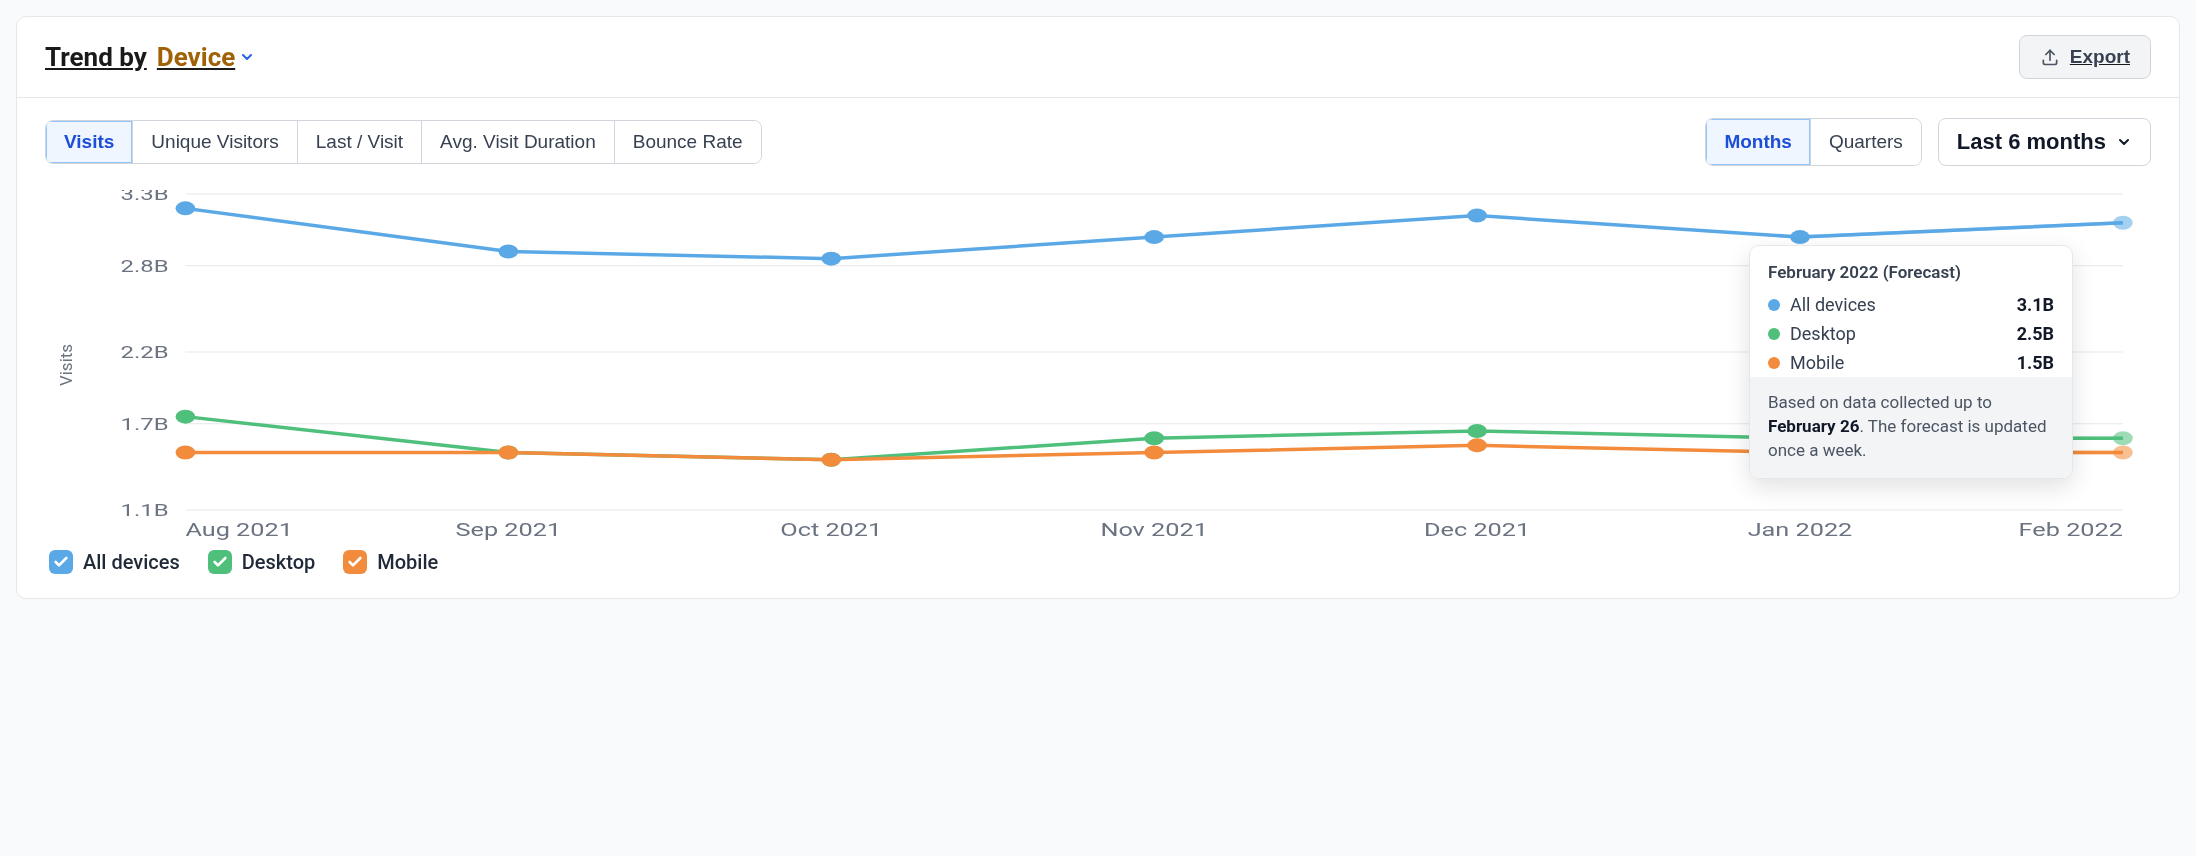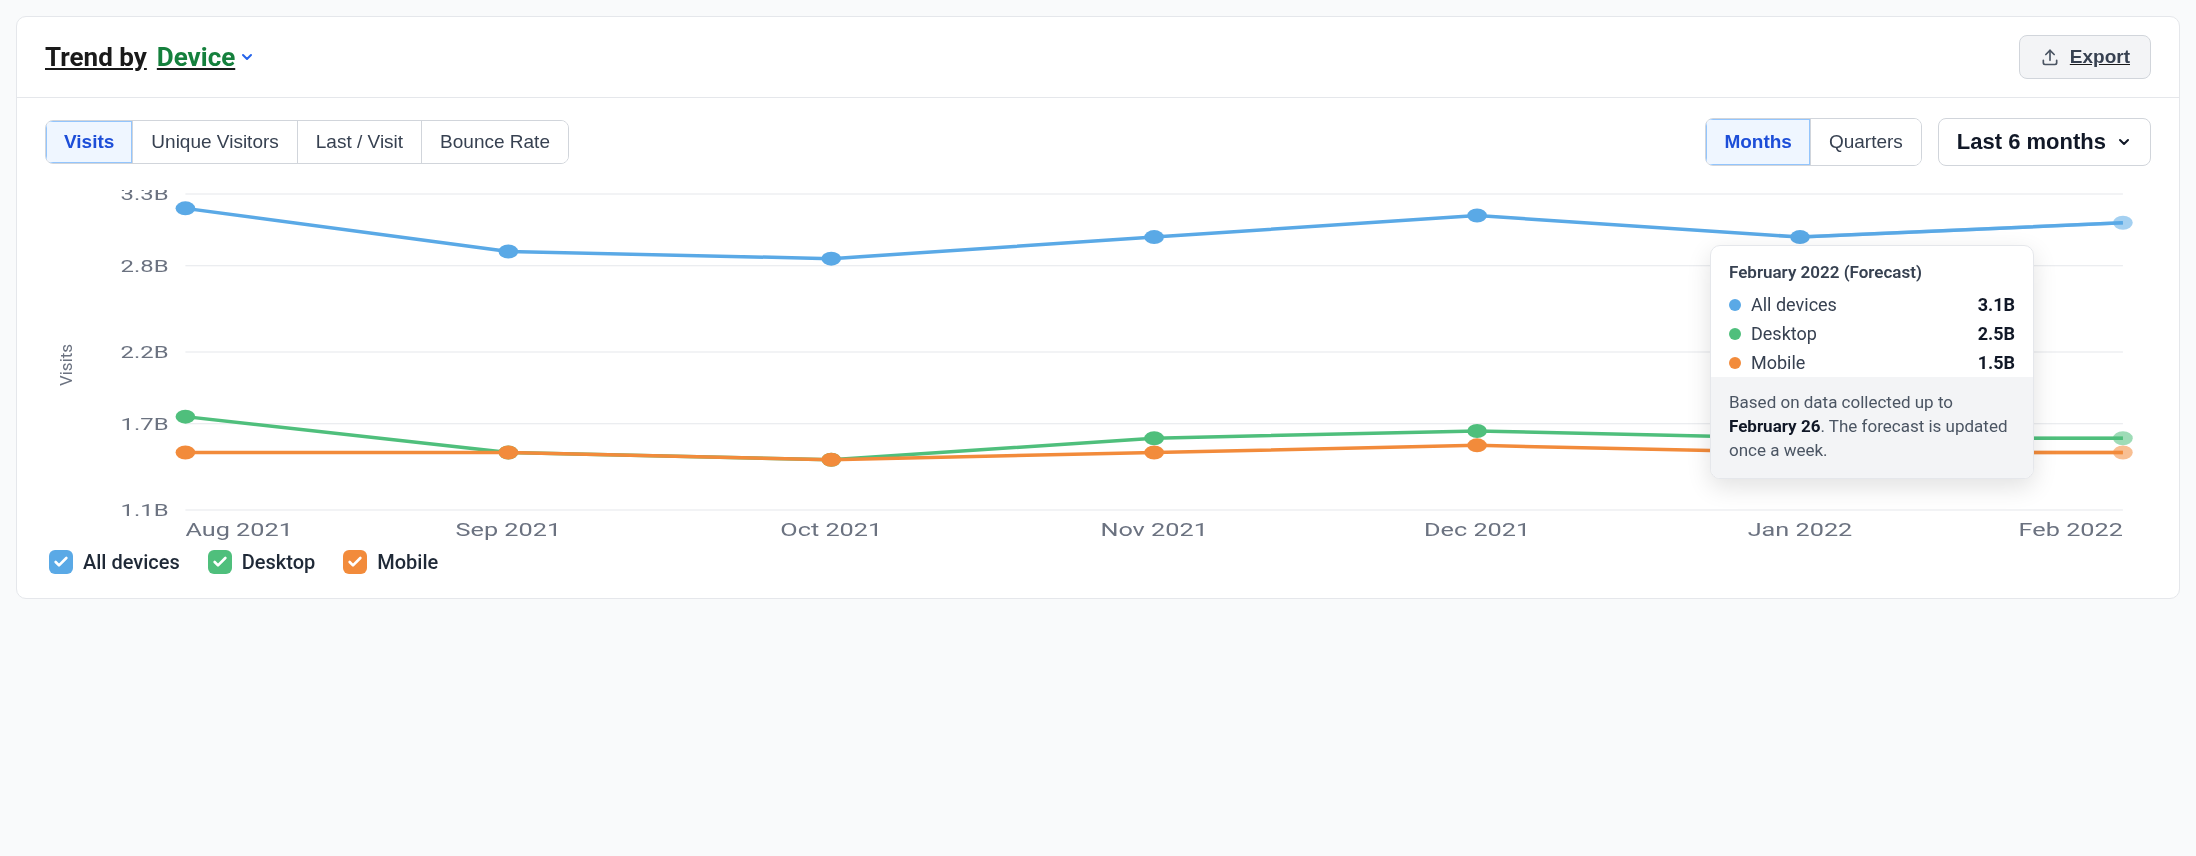--- a/index.html
+++ b/index.html
@@ -25,21 +25,21 @@
     text-decoration: underline;
   }
   .title {
     font-size: 26px;
     font-weight: 700;
     display: flex;
     align-items: center;
     gap: 10px;
   }
   .title .device-link {
-    color: #15803d;
+    color: #a16207;
     display: inline-flex;
     align-items: center;
     gap: 4px;
     cursor: pointer;
   }
   .title .chevron {
     color: #2563eb;
   }
   .export-btn {
     display: inline-flex;
@@ -235,20 +235,21 @@
     </button>
   </div>
 
   <div class="card-body">
 
     <div class="controls-row">
       <div class="seg-group" id="metrics-group">
           <button class="seg-btn active">Visits</button>
           <button class="seg-btn">Unique Visitors</button>
           <button class="seg-btn">Last / Visit</button>
+          <button class="seg-btn">Avg. Visit Duration</button>
           <button class="seg-btn">Bounce Rate</button>
         </div>
       <div class="right-controls">
         <div class="seg-group" id="gran-group">
             <button class="seg-btn active">Months</button>
             <button class="seg-btn">Quarters</button>
           </div>
         <button class="range-btn">
           <span>Last 6 months</span>
           <svg width="16" height="16" viewBox="0 0 24 24" fill="none" stroke="#111827" stroke-width="3" stroke-linecap="round" stroke-linejoin="round">
@@ -300,21 +301,21 @@
           <path d="M1250 262.54545454545456 L1480 262.54545454545456 " class="line" stroke="#f28b3b" stroke-opacity="0.45"></path>
           <circle cx="100" cy="262.54545454545456" r="7" fill="#f28b3b" fill-opacity="1" class="dot"></circle>
           <circle cx="330" cy="262.54545454545456" r="7" fill="#f28b3b" fill-opacity="1" class="dot"></circle>
           <circle cx="560" cy="269.72727272727275" r="7" fill="#f28b3b" fill-opacity="1" class="dot"></circle>
           <circle cx="790" cy="262.54545454545456" r="7" fill="#f28b3b" fill-opacity="1" class="dot"></circle>
           <circle cx="1020" cy="255.36363636363635" r="7" fill="#f28b3b" fill-opacity="1" class="dot"></circle>
           <circle cx="1250" cy="262.54545454545456" r="7" fill="#f28b3b" fill-opacity="1" class="dot"></circle>
           <circle cx="1480" cy="262.54545454545456" r="7" fill="#f28b3b" fill-opacity="0.55" class="dot"></circle>
         </svg>
 
-      <div class="tooltip" id="tooltip" style="left: 1665px; top: 55px;">
+      <div class="tooltip" id="tooltip" style="left: 1704px; top: 55px;">
         <div class="tooltip-header">February 2022 (Forecast)</div>
         <div id="tooltip-rows">
             <div class="tooltip-row">
               <span class="lbl">
                 <span class="dot-swatch" style="background:#5aa9e6"></span>
                 <span>All devices</span>
               </span>
               <span class="val">3.1B</span>
             </div>
             <div class="tooltip-row">

